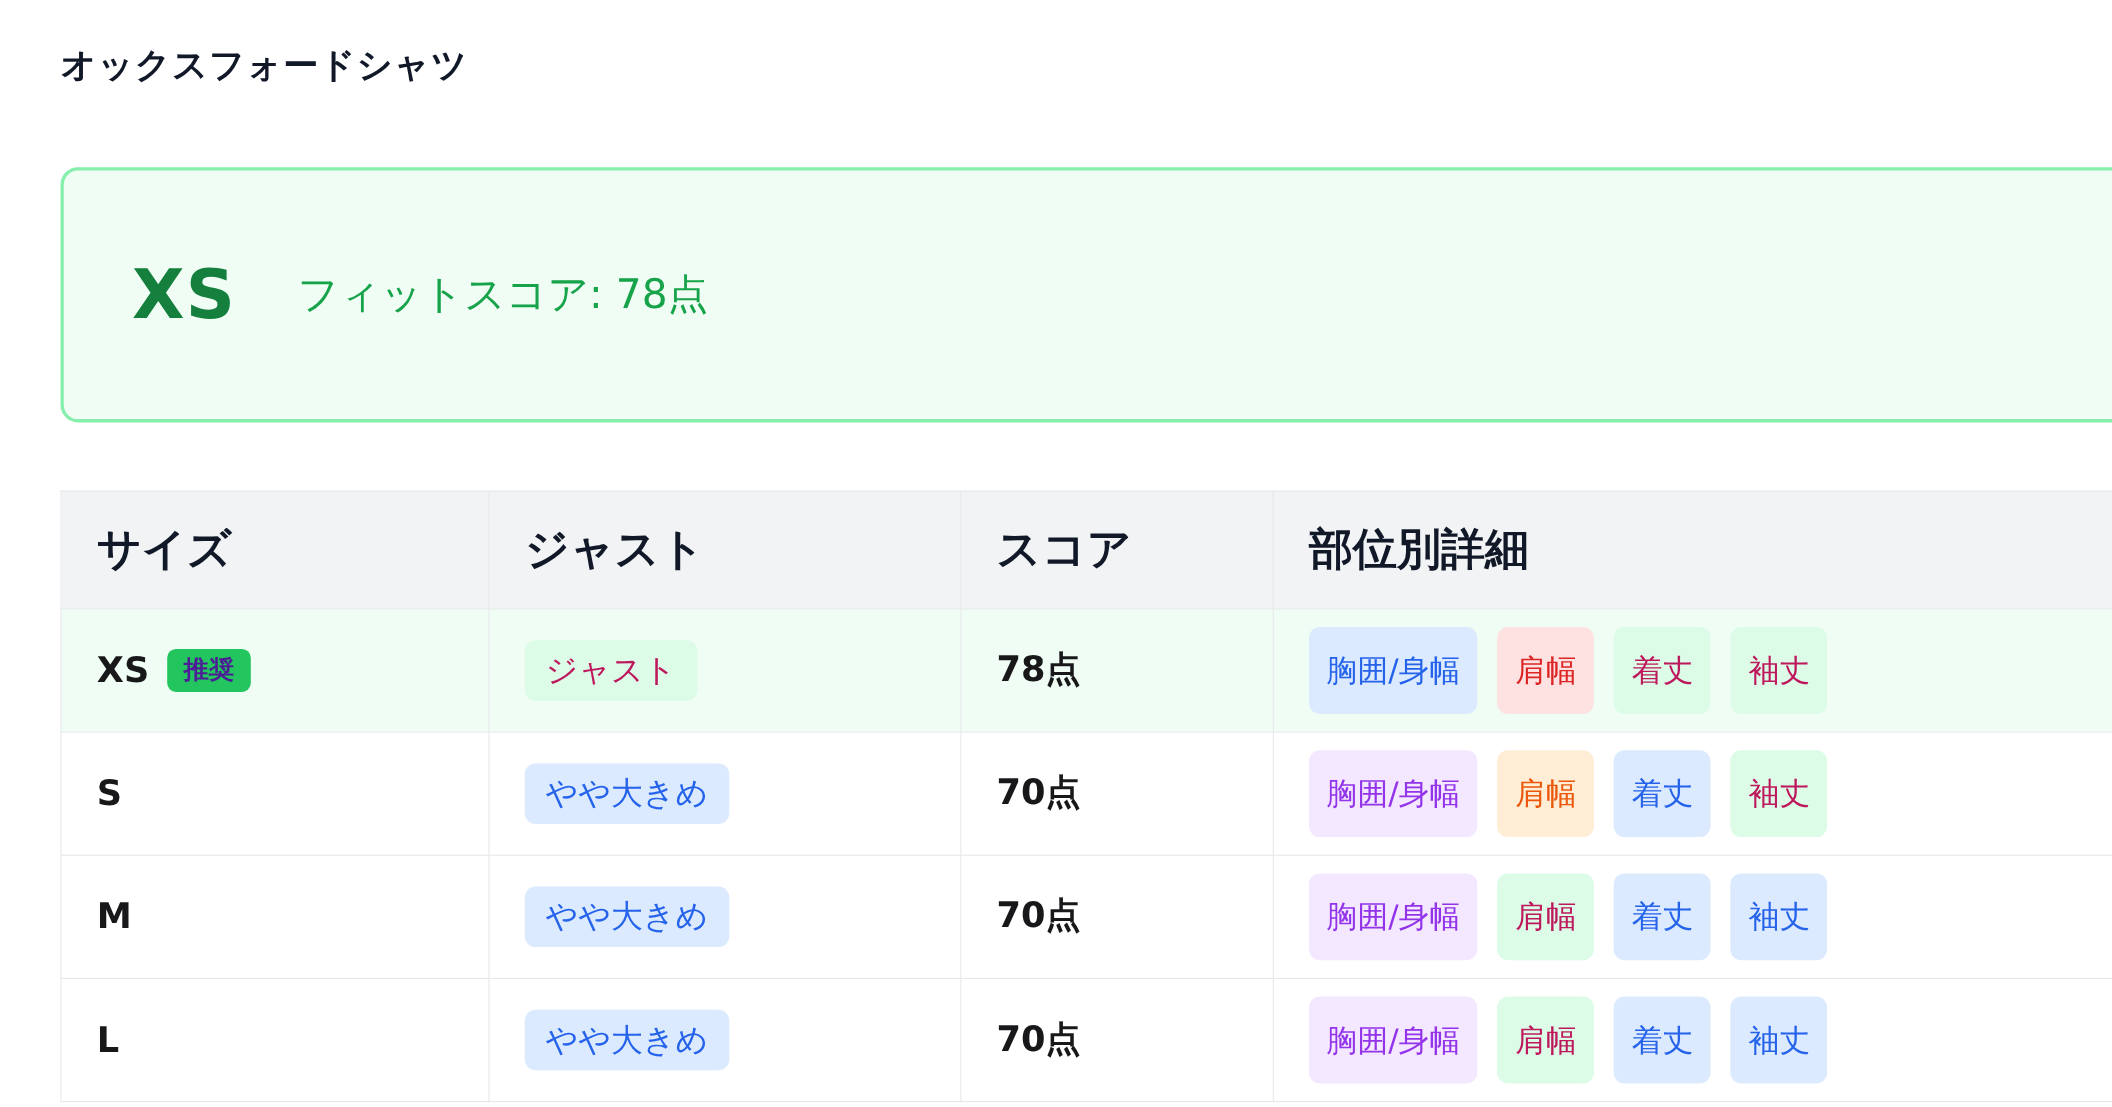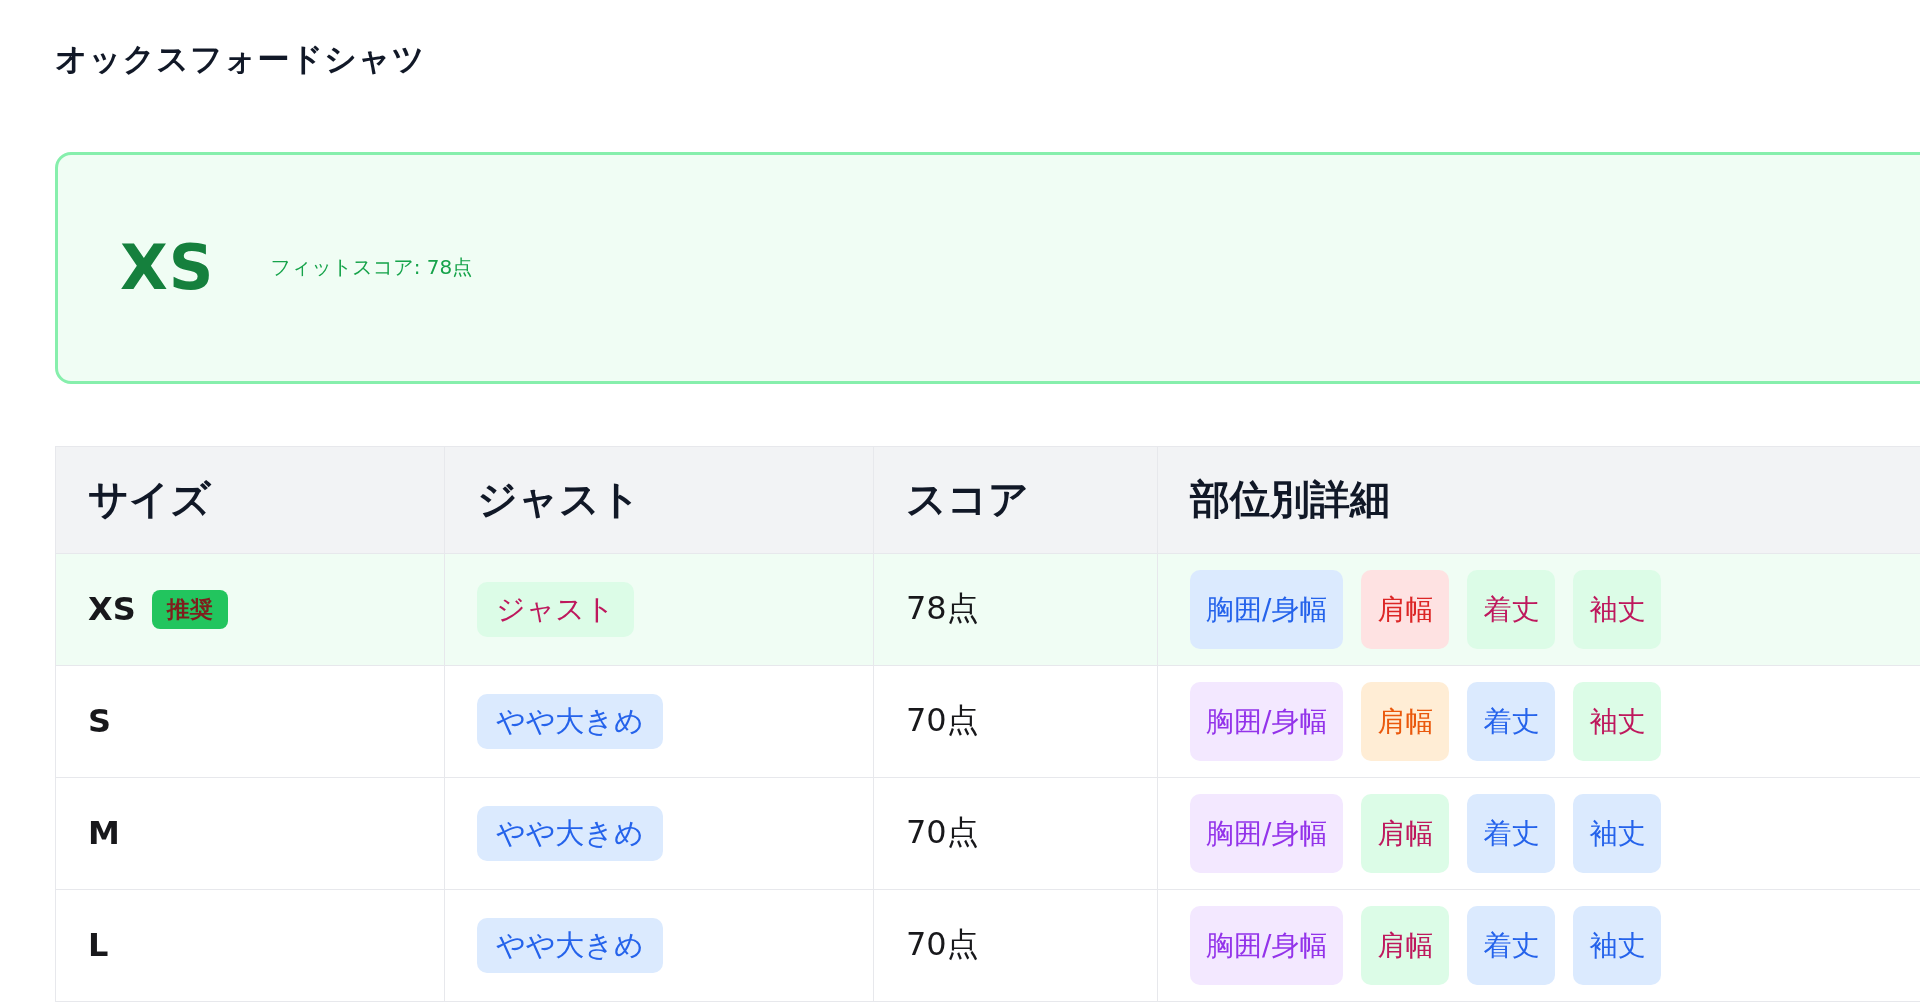--- a/index.html
+++ b/index.html
@@ -42,21 +42,21 @@
     letter-spacing: 1px;
   }
   .rec-text { margin-left: 56px; }
   .rec-label {
     font-size: 30px;
     font-weight: 700;
     color: #166534;
     margin-bottom: 9px;
   }
   .rec-score {
-    font-size: 20px;
+    font-size: 37px;
     color: #16a34a;
   }
   
   table.size-table {
     margin-top: 62px;
     border-collapse: collapse;
     table-layout: fixed;
     width: calc(100% + 40px); 
   }
   .size-table th, .size-table td {
@@ -74,25 +74,25 @@
   }
   .size-table tbody td {
     height: 111px;
     font-size: 32px;
     color: #18181b;
     background: #ffffff;
   }
   .size-table tbody tr.highlight td { background: #f0fdf4; }
   .cell-flex { display: flex; align-items: center; gap: 16px; }
   .size-text { font-weight: 600; }
-  .score-text { font-weight: 400; }
+  .score-text { font-weight: 700; }
   .rec-badge {
     display: inline-block;
     background: #22c55e;
-    color: #7f1d1d;
+    color: #4c1d95;
     font-size: 23px;
     font-weight: 600;
     line-height: 1.2;
     padding: 6px 15px;
     border-radius: 8px;
     white-space: nowrap;
   }
   .fit-pill {
     display: inline-block;
     font-size: 29px;

